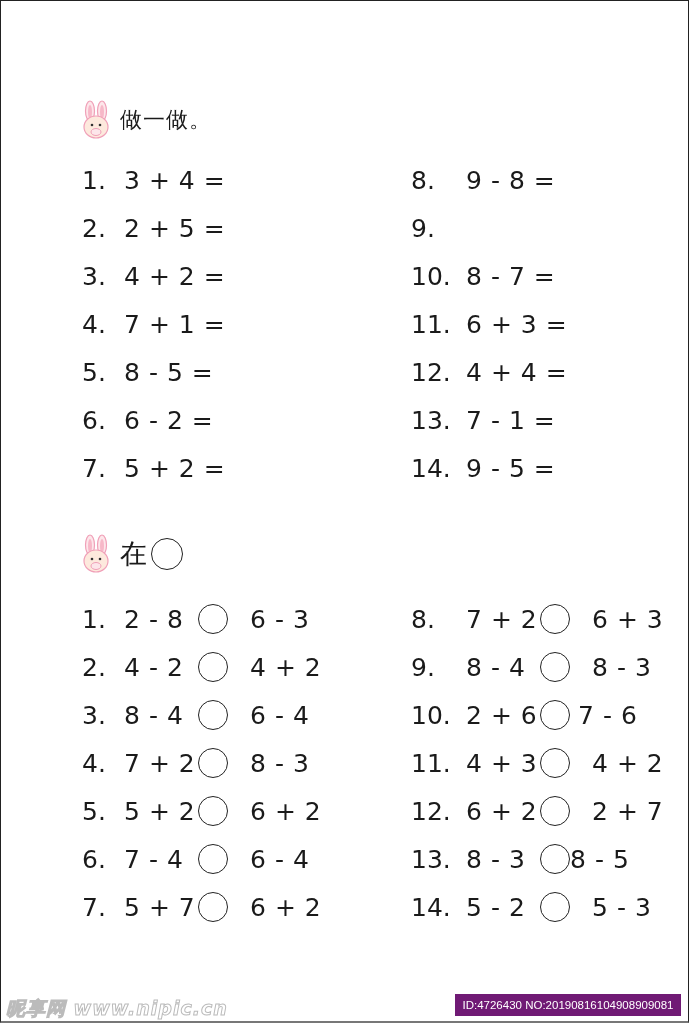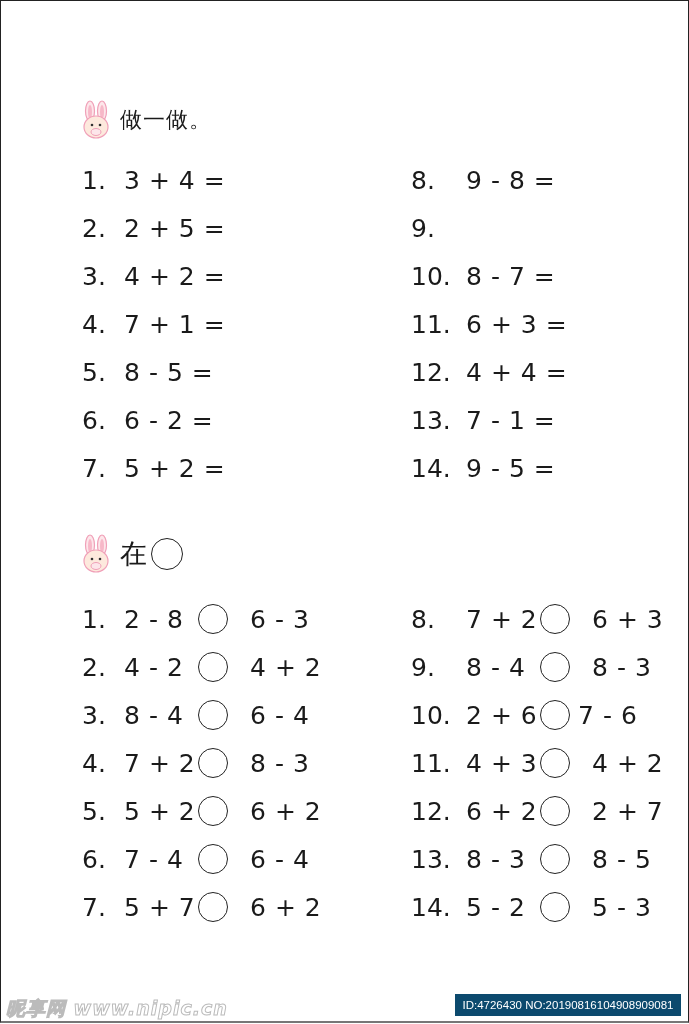--- a/index.html
+++ b/index.html
@@ -11,21 +11,21 @@
   .rabbit { width:32px; height:40px; }
   .h2 { position:absolute; left:80px; top:534px; display:flex; align-items:center; font-size:27px; }
   .h2 span { white-space:pre; }
   .h2 .circ { width:30px; height:30px; border:1.3px solid #222; border-radius:50%; display:inline-block; margin:0 6px 0 4px; }
   .row { position:absolute; font-size:25px; display:flex; align-items:center; height:34px; }
   .num { display:inline-block; }
   .expr { display:inline-block; letter-spacing:2px; white-space:pre; }
   .oc { width:28px; height:28px; border:1.3px solid #222; border-radius:50%; display:inline-block; }
   .watermark { position:absolute; left:6px; top:996px; font-size:19px; color:#fff; font-style:italic; font-weight:bold;
                -webkit-text-stroke:1px #bbb; letter-spacing:1px; }
-  .idbox { position:absolute; left:455px; top:994px; width:226px; height:22px; background:#0c4a6e; color:#fff;
+  .idbox { position:absolute; left:455px; top:994px; width:226px; height:22px; background:#701a75; color:#fff;
            font-size:11.5px; line-height:22px; text-align:center; font-family:"Liberation Sans",sans-serif; }
 </style>
 </head>
 <body>
 
 <div class="frame"></div>
 
 <div class="heading" style="top:100px;">
   <svg class="rabbit" viewBox="0 0 32 40">
     <ellipse cx="10" cy="11" rx="4.5" ry="10" fill="#fde6ea" stroke="#f0a0b8" stroke-width="1.2"></ellipse>
@@ -187,21 +187,21 @@
     <div class="row" style="left:411px;top:794px;">
          <span class="num" style="width:55px">12.</span>
          <span class="expr" style="width:74px">6 + 2</span>
          <span class="oc"></span>
          <span class="expr" style="margin-left:22px">2 + 7</span>
        </div>
     <div class="row" style="left:411px;top:842px;">
          <span class="num" style="width:55px">13.</span>
          <span class="expr" style="width:74px">8 - 3</span>
          <span class="oc"></span>
-         <span class="expr" style="margin-left:22px">8 - 5</span>
+         <span class="expr" style="">8 - 5</span>
        </div>
     <div class="row" style="left:411px;top:890px;">
          <span class="num" style="width:55px">14.</span>
          <span class="expr" style="width:74px">5 - 2</span>
          <span class="oc"></span>
          <span class="expr" style="margin-left:22px">5 - 3</span>
        </div>
   </div>
 
 <div class="watermark">昵享网 www.nipic.cn</div>

